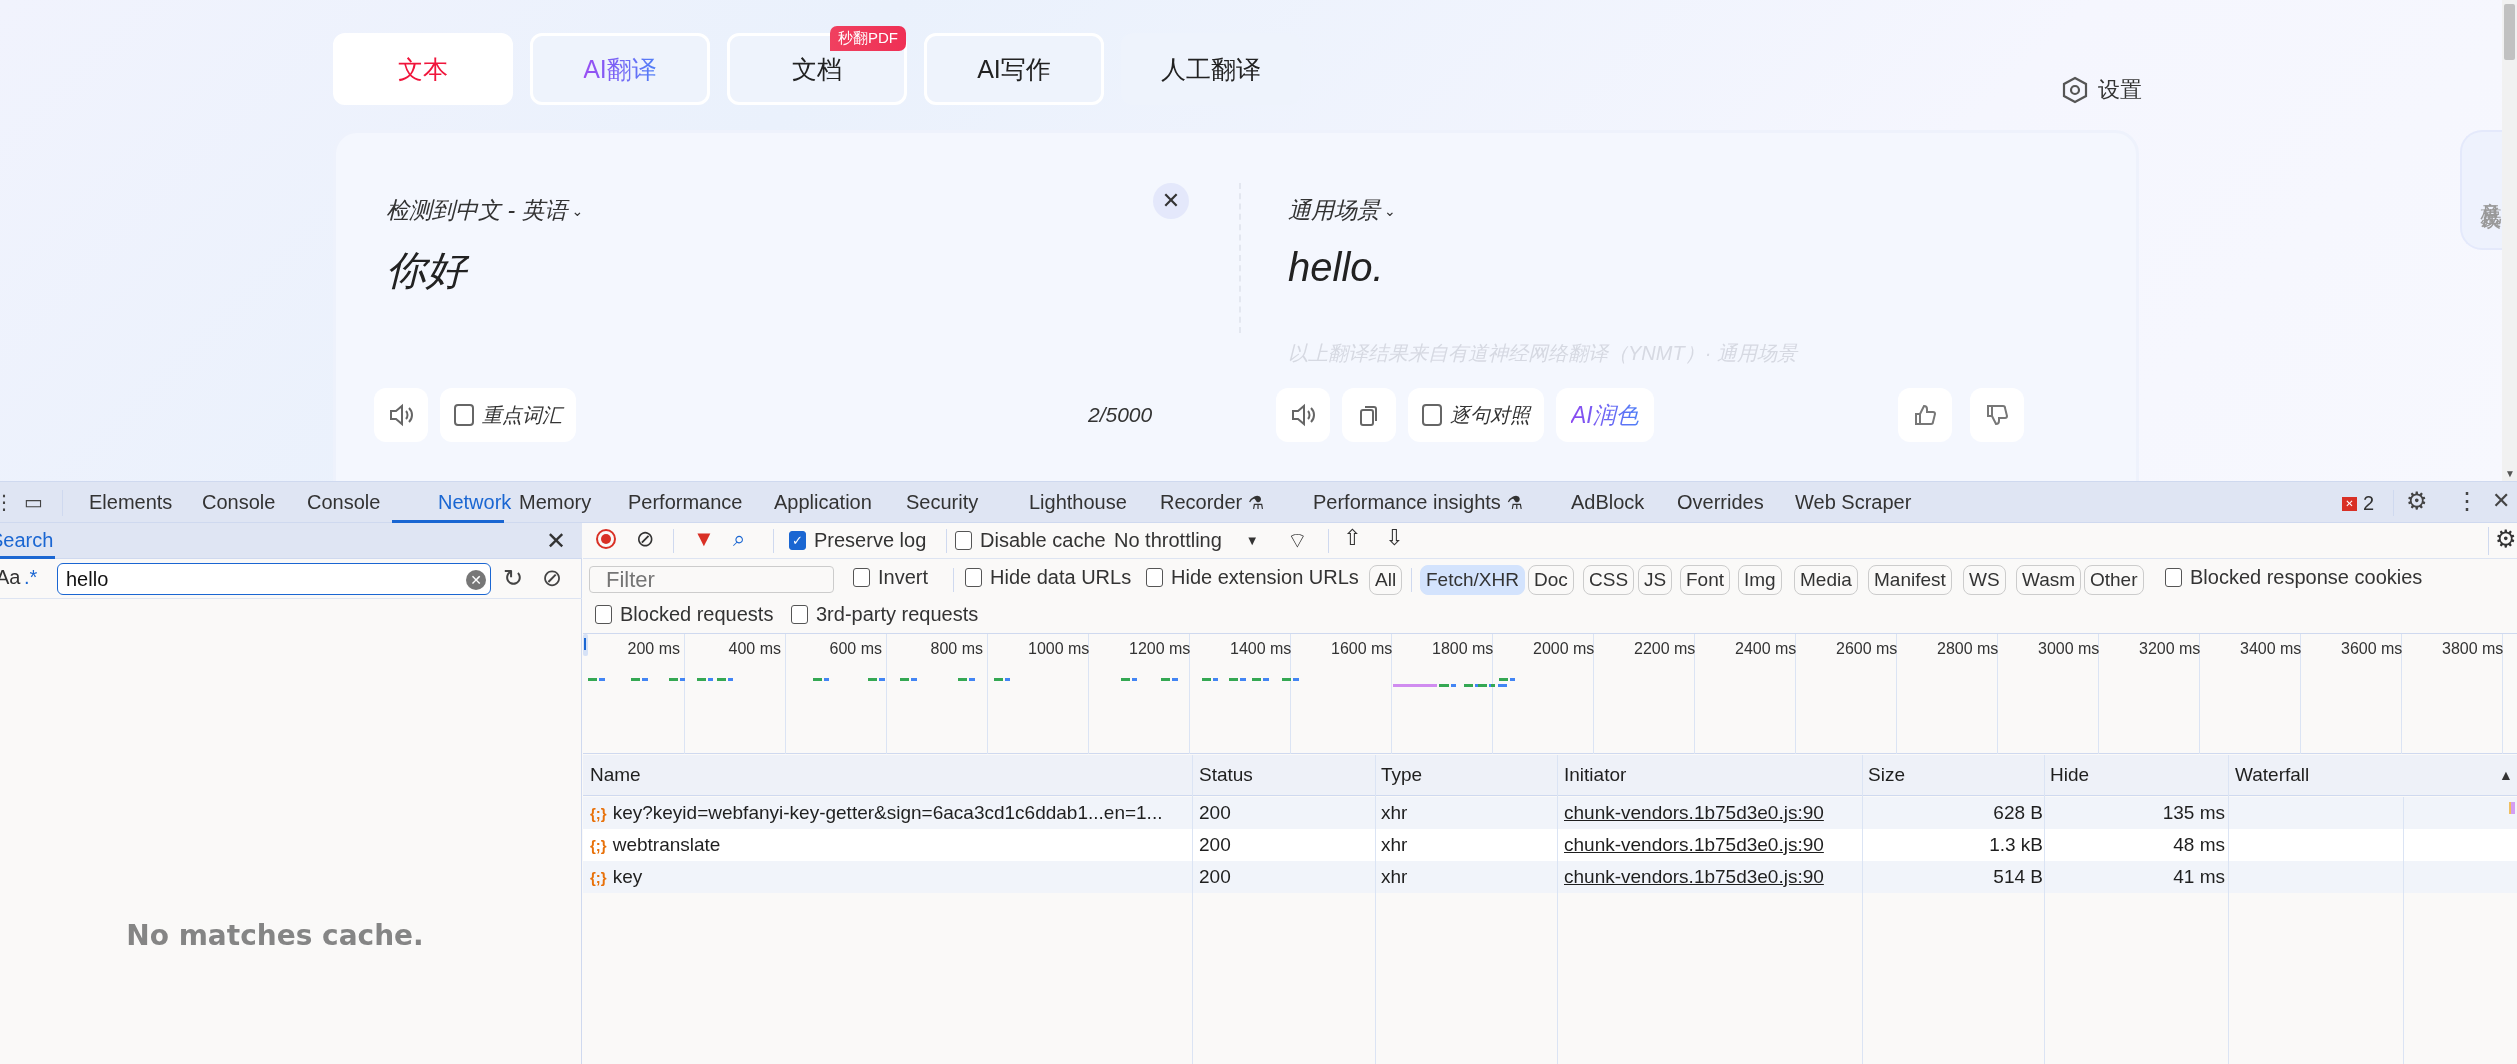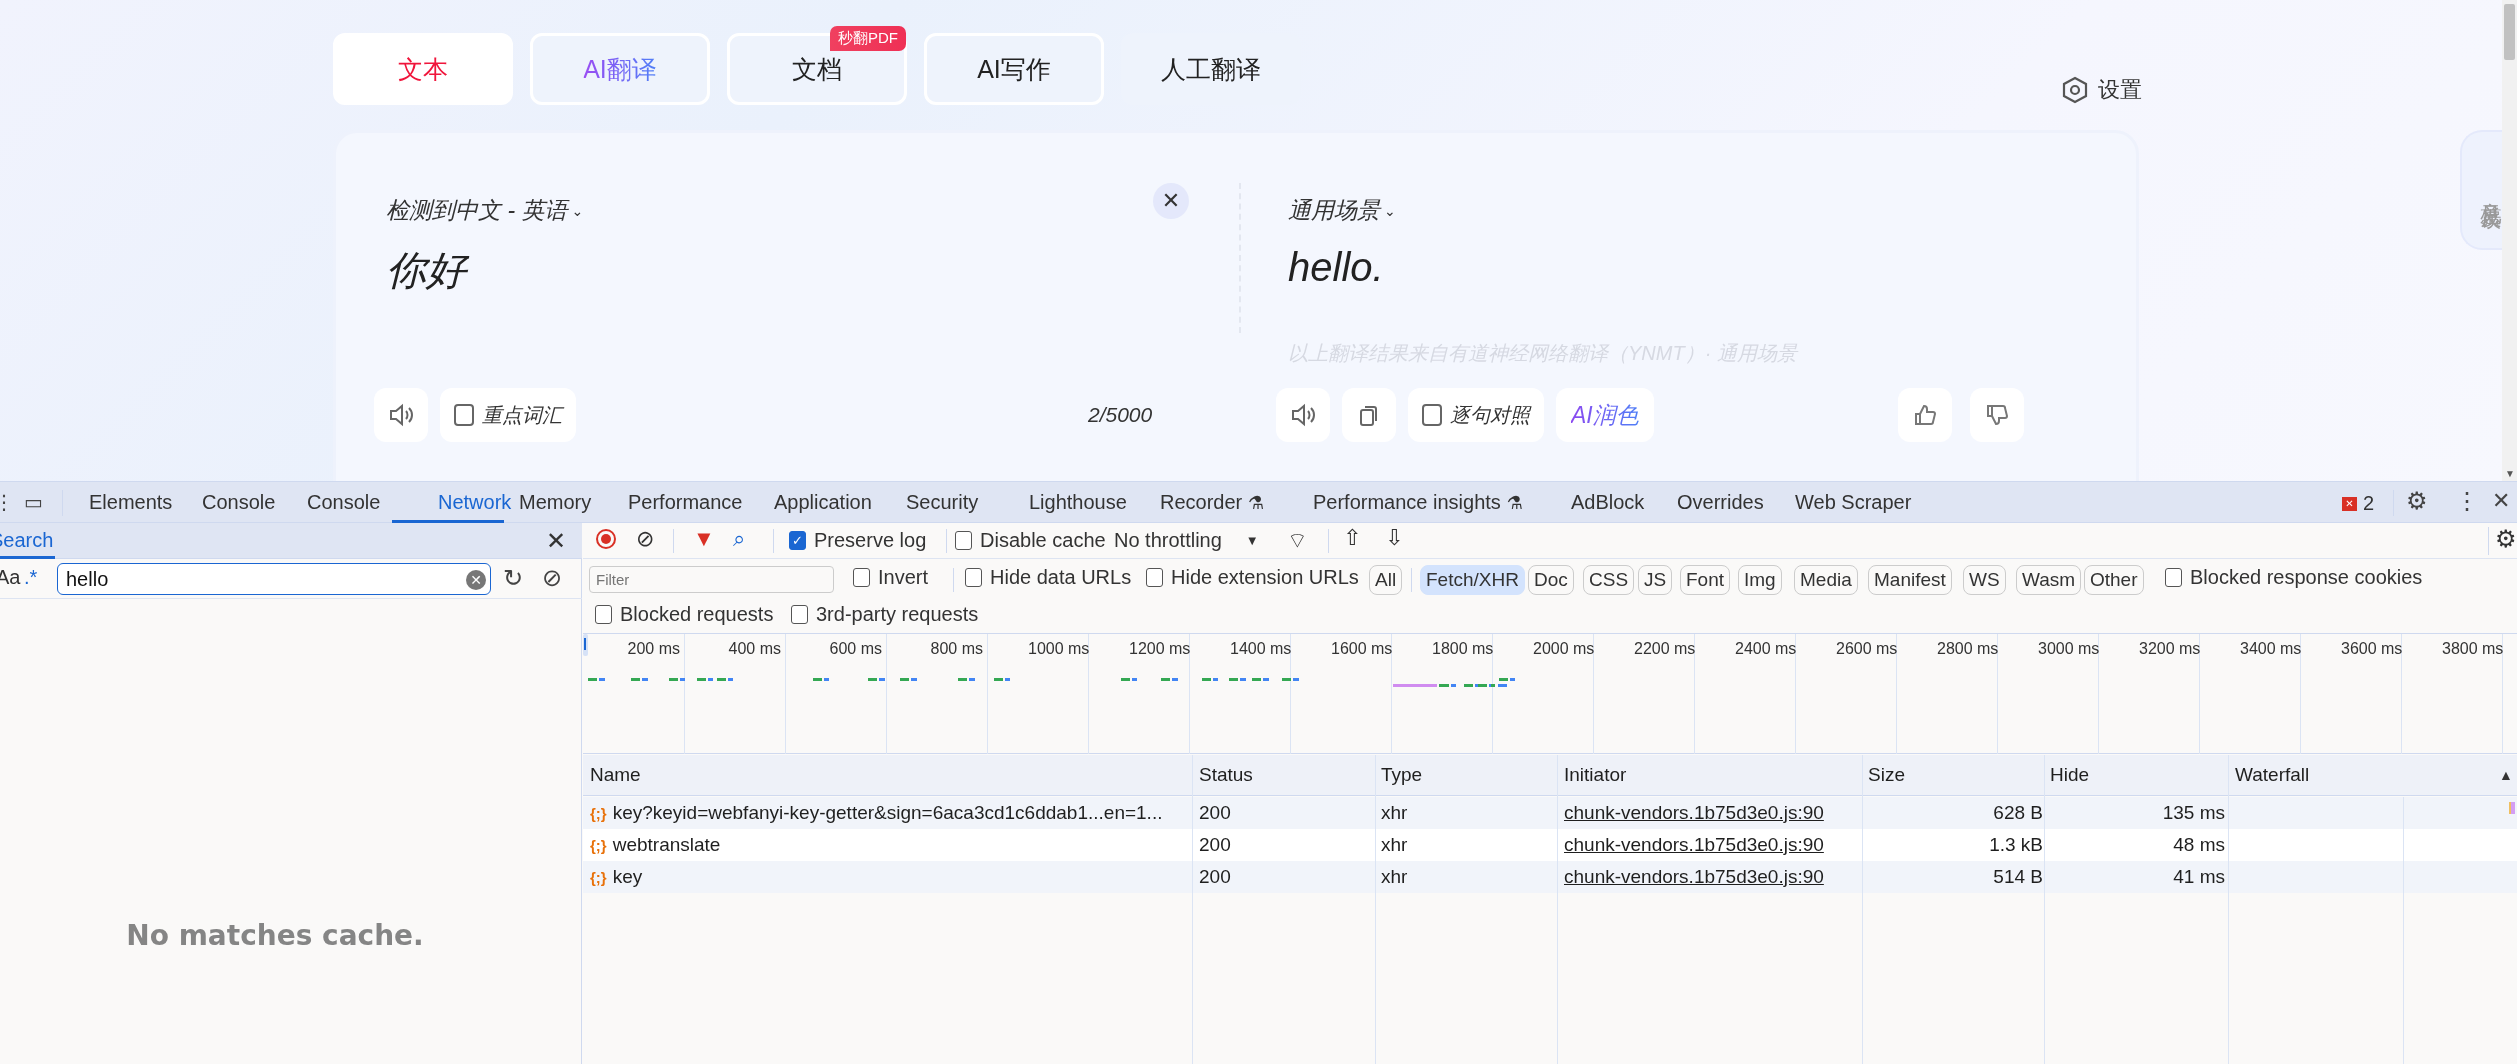--- a/index.html
+++ b/index.html
@@ -81,22 +81,22 @@
   .no-matches { position: absolute; left: 0; width: 550px; top: 396px; text-align: center; font-size: 28px; font-weight: bold; color: #858585;
     font-family: "DejaVu Sans", sans-serif; }
 
   
   .net { position: absolute; left: 583px; top: 42px; width: 1934px; height: 541px; }
   .net-toolbar { position: absolute; left: 0; top: 0; width: 1934px; height: 36px; border-bottom: 1px solid #dde4f2; }
   .tb-item { position: absolute; top: 6px; font-size: 20px; color: #333; display: flex; align-items: center; gap: 8px; white-space: nowrap; }
   .ck { width: 17px; height: 19px; border: 1.8px solid #555; border-radius: 3px; background: #fff; display: inline-block; }
   .ck.on { background: #1a66d2; border-color: #1a66d2; color: #fff; font-size: 13px; display: inline-flex; align-items: center; justify-content: center; }
   .filter-row { position: absolute; left: 0; top: 37px; width: 1934px; height: 38px; }
-  .filter-input { position: absolute; left: 6px; top: 6px; width: 245px; height: 27px; border: 1px solid #ccc; border-radius: 4px; font-size: 15px;
-    padding: 0 6px; font-family: inherit; background: #faf9f8; }
+  .filter-input { position: absolute; left: 6px; top: 6px; width: 245px; height: 27px; border: 1px solid #ccc; border-radius: 4px; font-size: 22px;
+    padding: 0 16px; font-family: inherit; background: #faf9f8; }
   .chip { position: absolute; top: 5px; height: 30px; padding: 8px 5px; border: 1px solid #ccc; border-radius: 8px; font-size: 19px; color: #333;
     display: flex; align-items: center; cursor: pointer; background: #faf9f8; }
   .chip.active { background: #d3e3fd; border-color: #d3e3fd; }
   .filter-row2 { position: absolute; left: 0; top: 75px; width: 1934px; height: 36px; border-bottom: 1px solid #cfd9ef; }
 
   .overview { position: absolute; left: 0; top: 111px; width: 1934px; height: 120px; border-bottom: 1px solid #cfd9ef; }
   .grid-line { position: absolute; top: 0; width: 1px; height: 120px; background: #dbe4f4; }
   .tick-label { position: absolute; top: 6px; font-size: 16px; color: #333; white-space: nowrap; }
   .bar { position: absolute; height: 3px; }
   .overview-handle { position: absolute; left: 0; top: 0; width: 5px; height: 22px; background: #d6e2f7; border-radius: 2px; }

